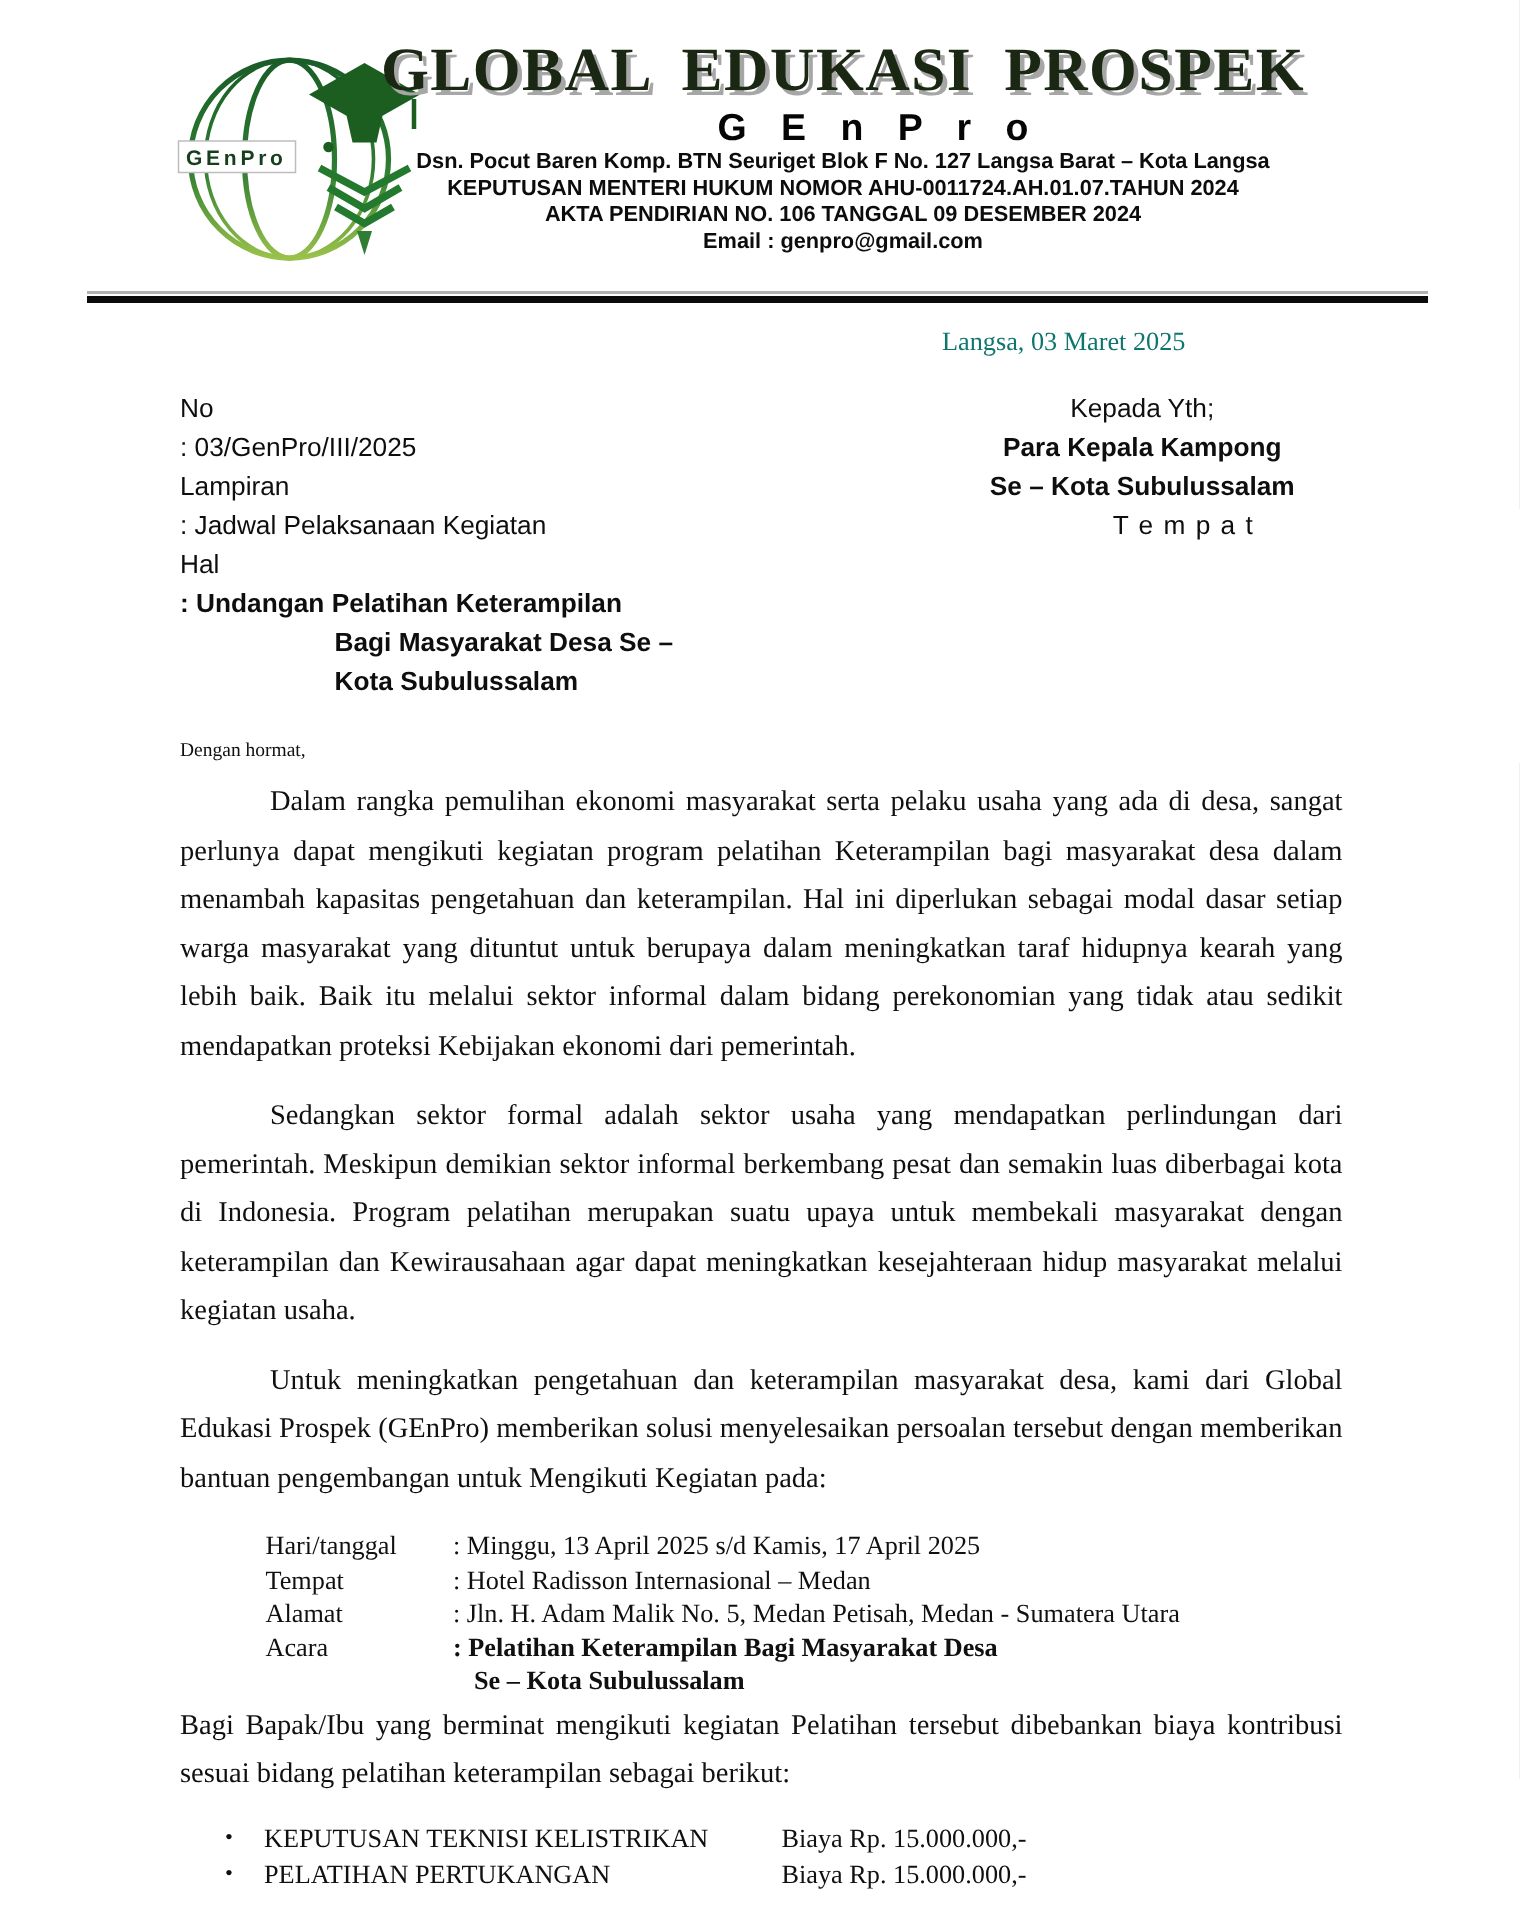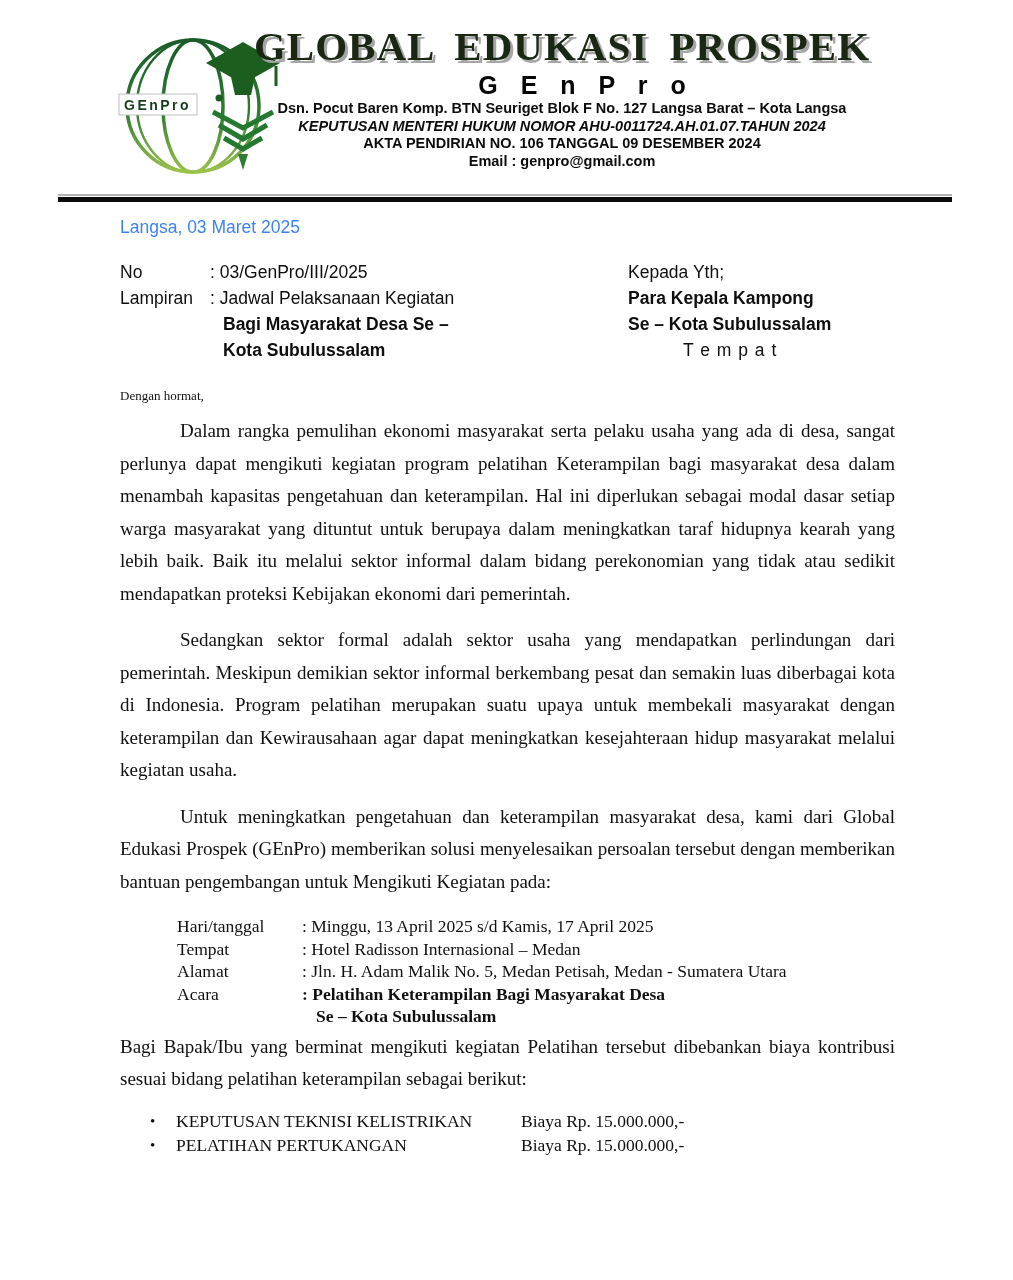--- a/index.html
+++ b/index.html
@@ -25,31 +25,31 @@
     font-family:"Liberation Sans",sans-serif;font-weight:bold;font-size:14.5px;
     line-height:17.5px;color:#0c0c0c;margin-top:0;
   }
   .rule{
     margin-left:58px;width:894px;height:8px;
     background:linear-gradient(to bottom,#b2b2b2 0 2px,#ffffff 2px 3px,#0b0b0b 3px 8px);
   }
   
   .letter{padding:0 118px 0 120px;}
   .dateline{
-    font-family:Liberation Sans, sans-serif;font-size:17.5px;color:#3b82f6;
-    margin-top:15px;
+    font-family:Liberation Serif, serif;font-size:17.5px;color:#0f766e;
+    margin-top:15px;margin-left:508px;
   }
   .meta{display:flex;margin-top:21px;font-family:"Liberation Sans",sans-serif;
     font-size:17.5px;line-height:26px;color:#0e0e0e;}
   .meta-left{width:508px;flex:none;}
-  .meta-row{display:flex;}
+  .meta-row{display:flex;flex-direction:column;}
   .meta-label{width:90px;flex:none;}
   .bold{font-weight:bold;}
   .hal-cont{padding-left:103px;}
-  .meta-right{flex:1;}
+  .meta-right{flex:1;text-align:center;}
   .tempat{padding-left:55px;letter-spacing:1px;}
   .salutation{font-size:13px;margin-top:25px;}
   .para{
     font-size:19px;line-height:32.5px;text-align:justify;text-indent:60px;
     margin-top:11px;
   }
   .para.p2{margin-top:14px;}
   
   .event{margin-left:57px;margin-top:17px;font-size:17.5px;line-height:22.5px;}
   .event-row{display:flex;}
@@ -103,41 +103,45 @@
       <polygon points="145,128 155,128 150,144" fill="#2e7d32"></polygon>
 
       <rect x="26" y="68" width="78" height="21" fill="#ffffff" stroke="#bdbdbd" stroke-width="1"></rect>
       <text x="31" y="84" font-family="Liberation Sans, sans-serif" font-size="14" font-weight="bold" letter-spacing="2.5" fill="#173f1d">GEnPro</text>
     </svg>
 
     <div class="header-text">
       <div class="org-name">GLOBAL EDUKASI PROSPEK</div>
       <div class="org-abbr">G E n P r o</div>
       <div class="addr">Dsn. Pocut Baren Komp. BTN Seuriget Blok F No. 127 Langsa Barat – Kota Langsa</div>
-      <div class="addr" style="margin-top:0;font-style:italic;">KEPUTUSAN MENTERI HUKUM NOMOR AHU-0011724.AH.01.07.TAHUN 2024</div>
+      <div class="addr" style="margin-top:0;">KEPUTUSAN MENTERI HUKUM NOMOR AHU-0011724.AH.01.07.TAHUN 2024</div>
       <div class="addr" style="margin-top:0;">AKTA PENDIRIAN NO. 106 TANGGAL 09 DESEMBER 2024</div>
       <div class="addr" style="margin-top:0;">Email : genpro@gmail.com</div>
     </div>
   </div>
 
   <div class="rule"></div>
 
   <div class="letter">
 
     <div class="dateline">Langsa, 03 Maret 2025</div>
 
     <div class="meta">
       <div class="meta-left">
         <div class="meta-row">
           <span class="meta-label">No</span>
           <span class="meta-value">: 03/GenPro/III/2025</span>
         </div>
         <div class="meta-row">
           <span class="meta-label">Lampiran</span>
           <span class="meta-value">: Jadwal Pelaksanaan Kegiatan</span>
+        </div>
+        <div class="meta-row">
+          <span class="meta-label">Hal</span>
+          <span class="meta-value bold">: Undangan Pelatihan Keterampilan</span>
         </div>
         <div class="hal-cont bold">Bagi Masyarakat Desa Se –</div>
         <div class="hal-cont bold">Kota Subulussalam</div>
       </div>
       <div class="meta-right">
         <div>Kepada Yth;</div>
         <div class="bold">Para Kepala Kampong</div>
         <div class="bold">Se – Kota Subulussalam</div>
         <div class="tempat">T e m p a t</div>
       </div>

